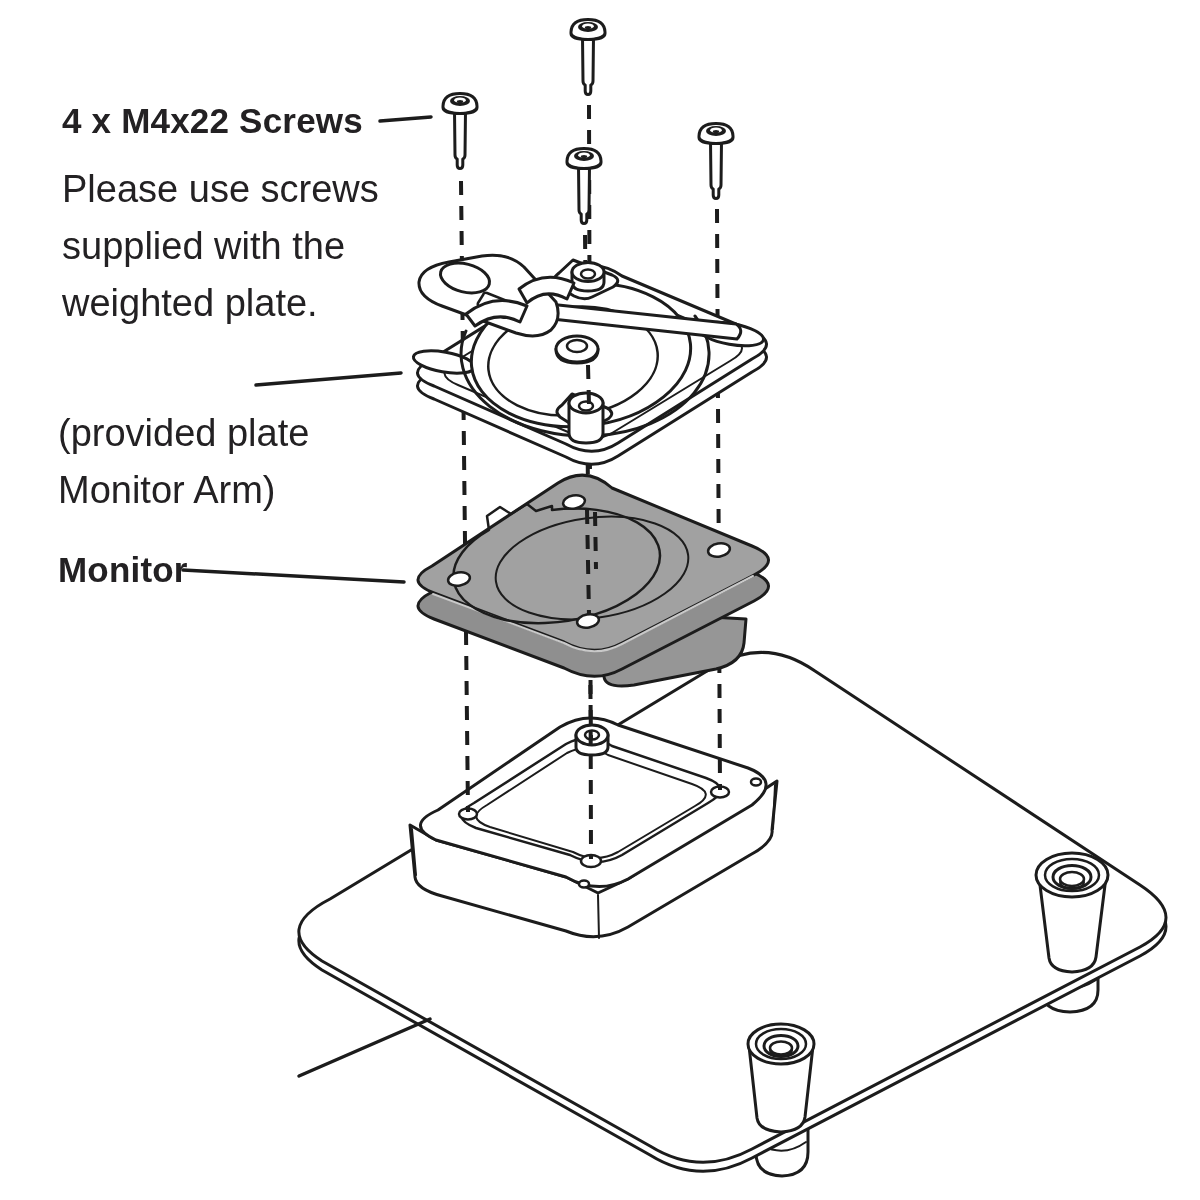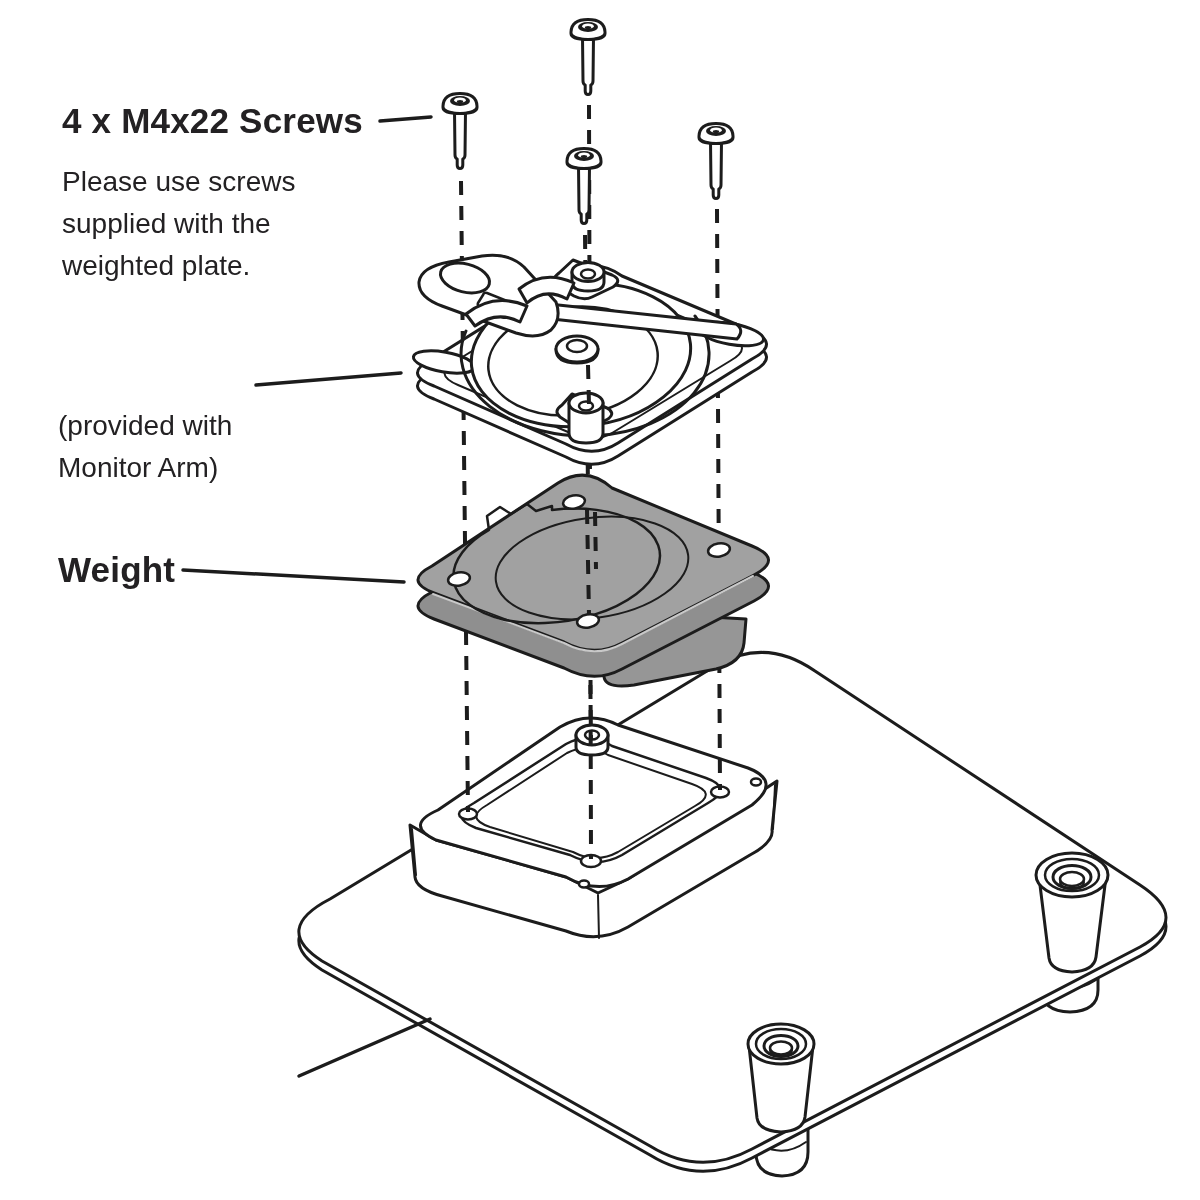--- a/index.html
+++ b/index.html
@@ -1,21 +1,21 @@
 <!DOCTYPE html>
 <html><head>
 <meta charset="utf-8">
 <style>
   html,body{margin:0;padding:0;background:#fff;}
   .stage{position:relative;width:1200px;height:1200px;background:#fff;overflow:hidden;
          font-family:"Liberation Sans",sans-serif;margin-top:13px;}
   .stage svg{position:absolute;left:0;top:0;}
   .lbl{position:absolute;color:#232123;}
   .title{font-weight:700;font-size:35px;letter-spacing:.2px;}
-  .note{font-size:28px;line-height:1.5;white-space:pre-line;}
+  .note{font-size:38px;line-height:1.5;white-space:pre-line;}
   
   svg *{stroke:#1c1c1c;stroke-linejoin:round;stroke-linecap:round;}
   .s3{stroke-width:3;fill:none}
   .w{fill:#fff;stroke-width:3}
   .w25{fill:#fff;stroke-width:2.5}
   .n25{fill:none;stroke-width:2.5}
   .n2{fill:none;stroke-width:2}
   .dash{fill:none;stroke-width:4;stroke-dasharray:14 11;stroke-linecap:butt}
   .lead{fill:none;stroke-width:3.5}
   .gtop{fill:#a1a1a1;stroke-width:3}
@@ -171,17 +171,17 @@
     <path class="lead" d="M 256,372 L 401,360"></path>
     <path class="lead" d="M 183,557 L 404,569"></path>
     <path class="lead" d="M 299,1063 L 430,1006"></path>
   </g>
 </svg>
 
 <div class="lbl title" style="left:62px;top:88px">4 x M4x22 Screws</div>
 <div class="lbl note" style="left:62px;top:148px">Please use screws
 supplied with the
 weighted plate.</div>
-<div class="lbl note" style="left:58px;top:392px">(provided with
+<div class="lbl note" style="left:58px;top:392px">(provided plate
 Monitor Arm)</div>
-<div class="lbl title" style="left:58px;top:537px">Weight</div>
+<div class="lbl title" style="left:58px;top:537px">Monitor</div>
 
 </div>
 
 </body></html>

